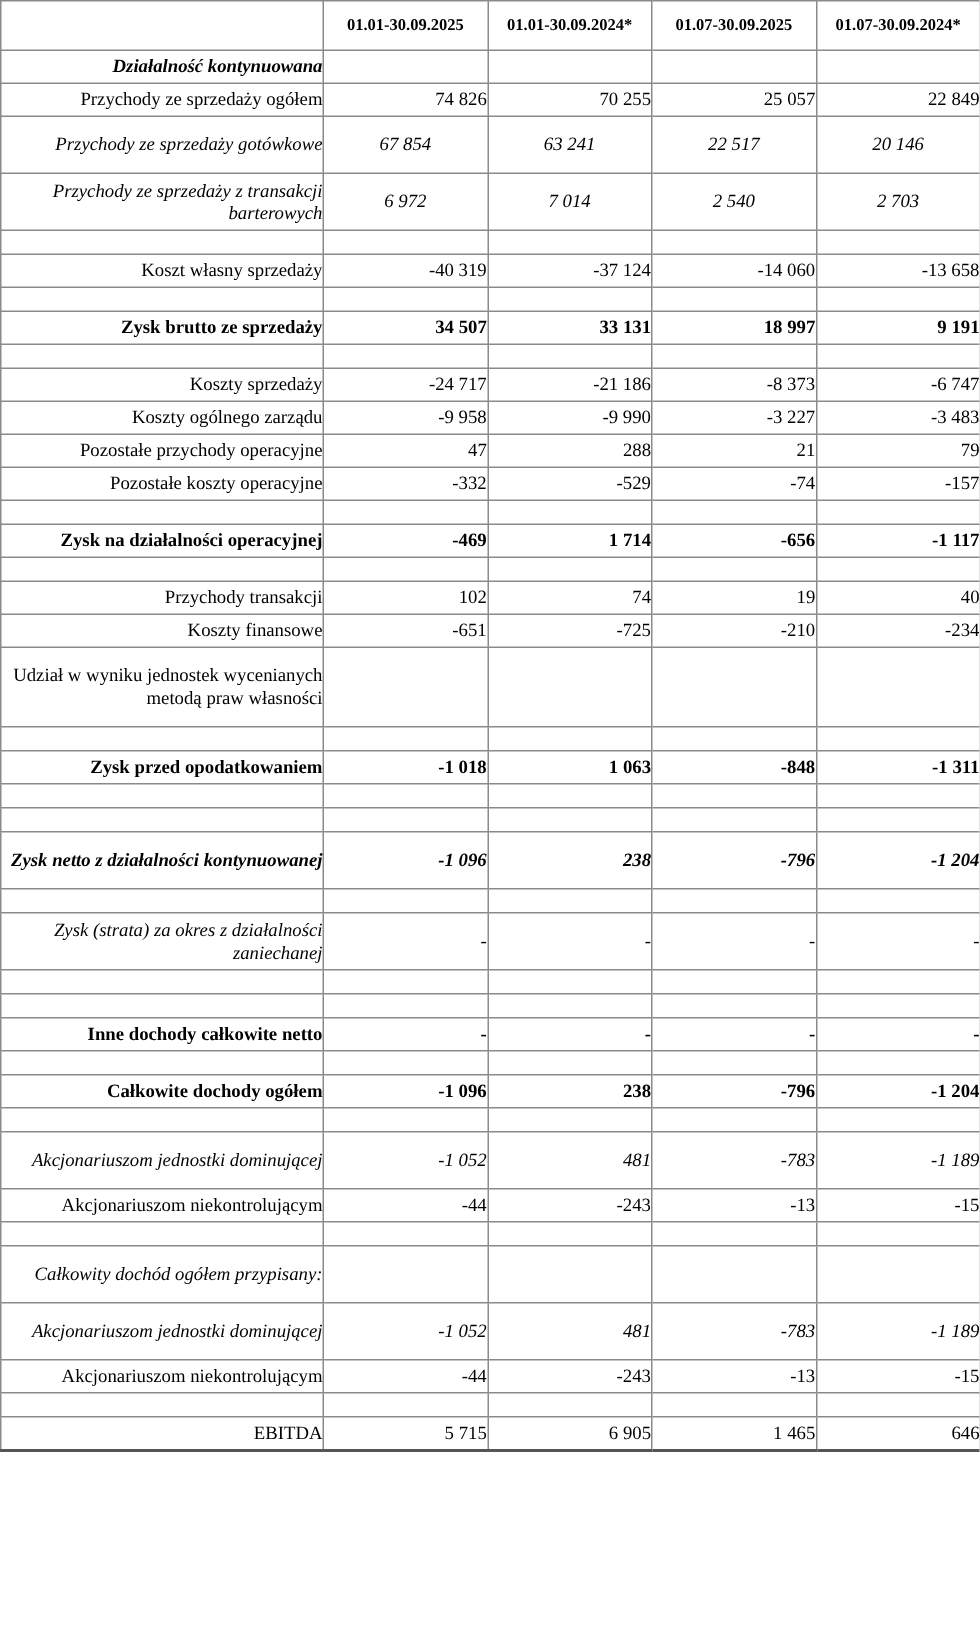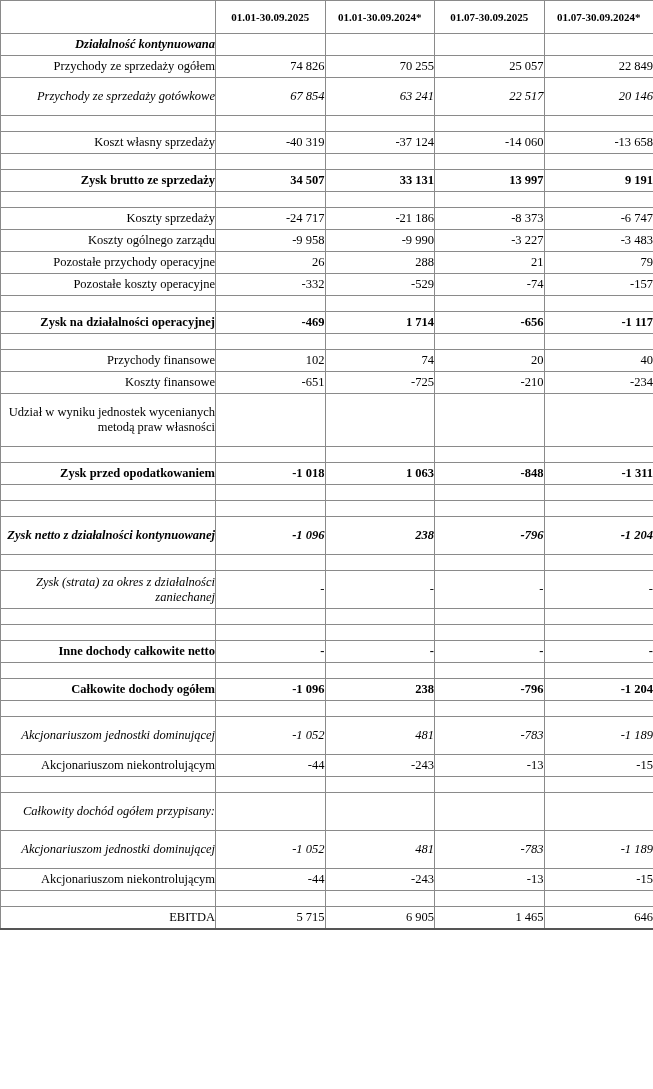--- a/index.html
+++ b/index.html
@@ -68,20 +68,21 @@
     font-style: italic;
   }
 
   tr.r-bold .lbl,
   tr.r-bold .val {
     font-weight: bold;
   }
 
   tr.r-italic .val {
     font-style: italic;
+    text-align: center;
   }
 
   .indent {
     padding-left: 22px;
   }
 
   tr.r-normal td { height: 21px; }
   tr.r-two td { height: 37px; font-style: italic; }
   tr.r-three td { height: 52px; }
 
@@ -120,20 +121,27 @@
         <td class="val">25 057</td>
         <td class="val">22 849</td>
       </tr>
       <tr class="r-two r-italic">
         <td class="lbl indent">Przychody ze sprzedaży gotówkowe</td>
         <td class="val">67 854</td>
         <td class="val">63 241</td>
         <td class="val">22 517</td>
         <td class="val">20 146</td>
       </tr>
+      <tr class="r-two r-italic">
+        <td class="lbl indent">Przychody ze sprzedaży z transakcji barterowych</td>
+        <td class="val">6 972</td>
+        <td class="val">7 014</td>
+        <td class="val">2 540</td>
+        <td class="val">2 703</td>
+      </tr>
       <tr class="r-spacer">
         <td class="lbl"></td>
         <td class="val"></td>
         <td class="val"></td>
         <td class="val"></td>
         <td class="val"></td>
       </tr>
       <tr class="r-normal">
         <td class="lbl">Koszt własny sprzedaży</td>
         <td class="val">-40 319</td>
@@ -145,21 +153,21 @@
         <td class="lbl"></td>
         <td class="val"></td>
         <td class="val"></td>
         <td class="val"></td>
         <td class="val"></td>
       </tr>
       <tr class="r-normal r-bold">
         <td class="lbl">Zysk  brutto ze sprzedaży</td>
         <td class="val">34 507</td>
         <td class="val">33 131</td>
-        <td class="val">13 997</td>
+        <td class="val">18 997</td>
         <td class="val">9 191</td>
       </tr>
       <tr class="r-spacer">
         <td class="lbl"></td>
         <td class="val"></td>
         <td class="val"></td>
         <td class="val"></td>
         <td class="val"></td>
       </tr>
       <tr class="r-normal">
@@ -171,21 +179,21 @@
       </tr>
       <tr class="r-normal">
         <td class="lbl">Koszty ogólnego zarządu</td>
         <td class="val">-9 958</td>
         <td class="val">-9 990</td>
         <td class="val">-3 227</td>
         <td class="val">-3 483</td>
       </tr>
       <tr class="r-normal">
         <td class="lbl">Pozostałe przychody operacyjne</td>
-        <td class="val">26</td>
+        <td class="val">47</td>
         <td class="val">288</td>
         <td class="val">21</td>
         <td class="val">79</td>
       </tr>
       <tr class="r-normal">
         <td class="lbl">Pozostałe koszty operacyjne</td>
         <td class="val">-332</td>
         <td class="val">-529</td>
         <td class="val">-74</td>
         <td class="val">-157</td>
@@ -205,24 +213,24 @@
         <td class="val">-1 117</td>
       </tr>
       <tr class="r-spacer">
         <td class="lbl"></td>
         <td class="val"></td>
         <td class="val"></td>
         <td class="val"></td>
         <td class="val"></td>
       </tr>
       <tr class="r-normal">
-        <td class="lbl">Przychody finansowe</td>
+        <td class="lbl">Przychody transakcji</td>
         <td class="val">102</td>
         <td class="val">74</td>
-        <td class="val">20</td>
+        <td class="val">19</td>
         <td class="val">40</td>
       </tr>
       <tr class="r-normal">
         <td class="lbl">Koszty finansowe</td>
         <td class="val">-651</td>
         <td class="val">-725</td>
         <td class="val">-210</td>
         <td class="val">-234</td>
       </tr>
       <tr class="r-three">

